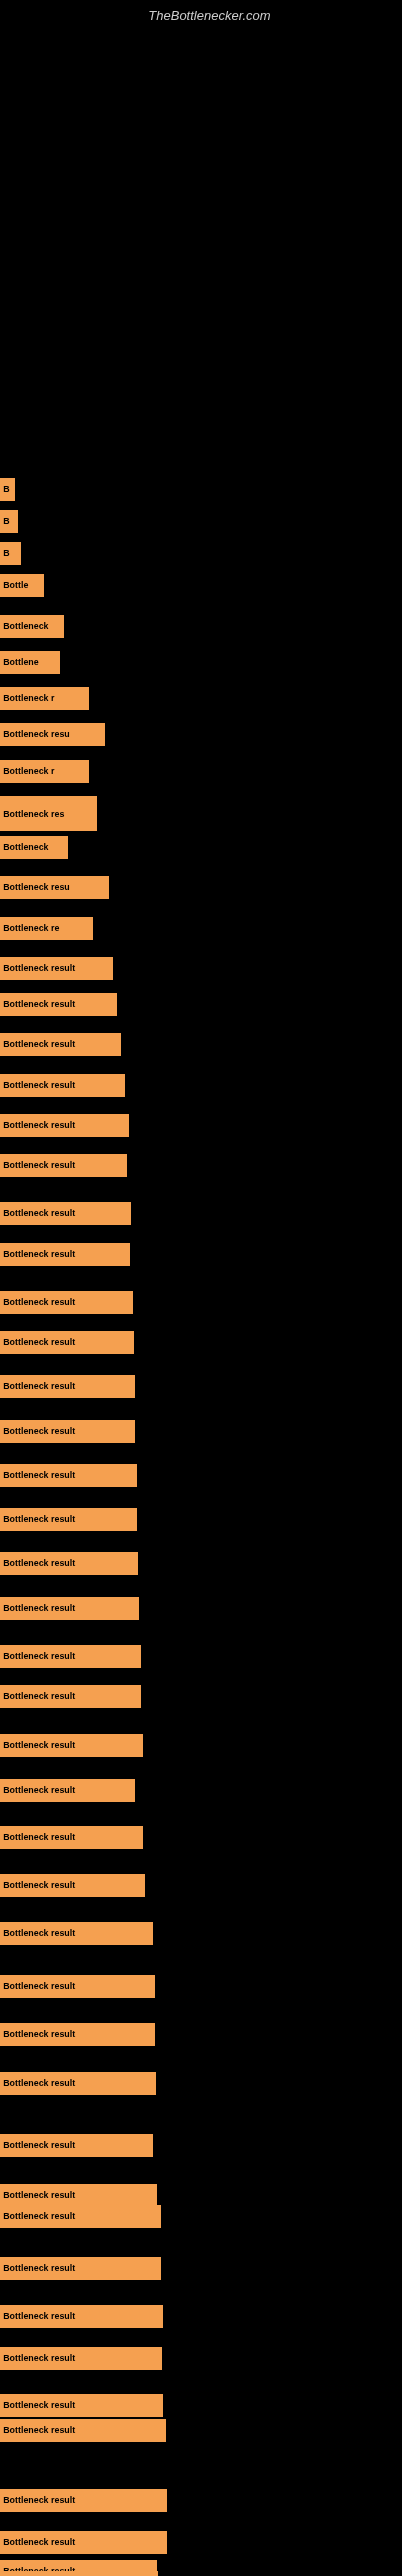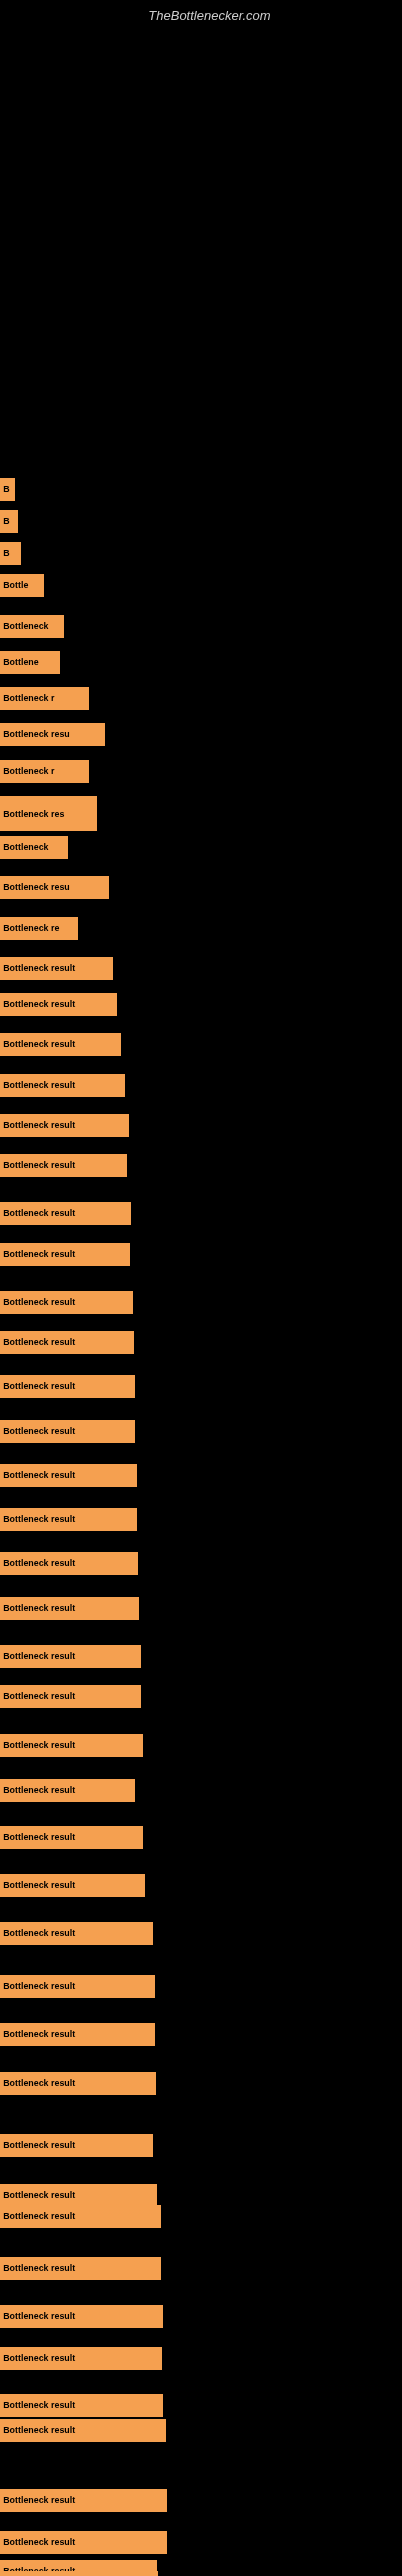--- a/index.html
+++ b/index.html
@@ -108,21 +108,21 @@
     <div class="bar-item" style="top: 809px; left: 0px; width: 68px; height: 22.5px;">
       <div class="bar-fill" style="width: 100%;">
         <span class="bar-label">Bottleneck</span>
       </div>
     </div>
     <div class="bar-item" style="top: 849px; left: 0px; width: 109px; height: 22.5px;">
       <div class="bar-fill" style="width: 100%;">
         <span class="bar-label">Bottleneck resu</span>
       </div>
     </div>
-    <div class="bar-item" style="top: 890px; left: 0px; width: 78px; height: 22.5px;">
+    <div class="bar-item" style="top: 890px; left: 0px; width: 93px; height: 22.5px;">
       <div class="bar-fill" style="width: 100%;">
         <span class="bar-label">Bottleneck re</span>
       </div>
     </div>
     <div class="bar-item" style="top: 930px; left: 0px; width: 113px; height: 22.5px;">
       <div class="bar-fill" style="width: 100%;">
         <span class="bar-label">Bottleneck result</span>
       </div>
     </div>
     <div class="bar-item" style="top: 966px; left: 0px; width: 117px; height: 22.5px;">

